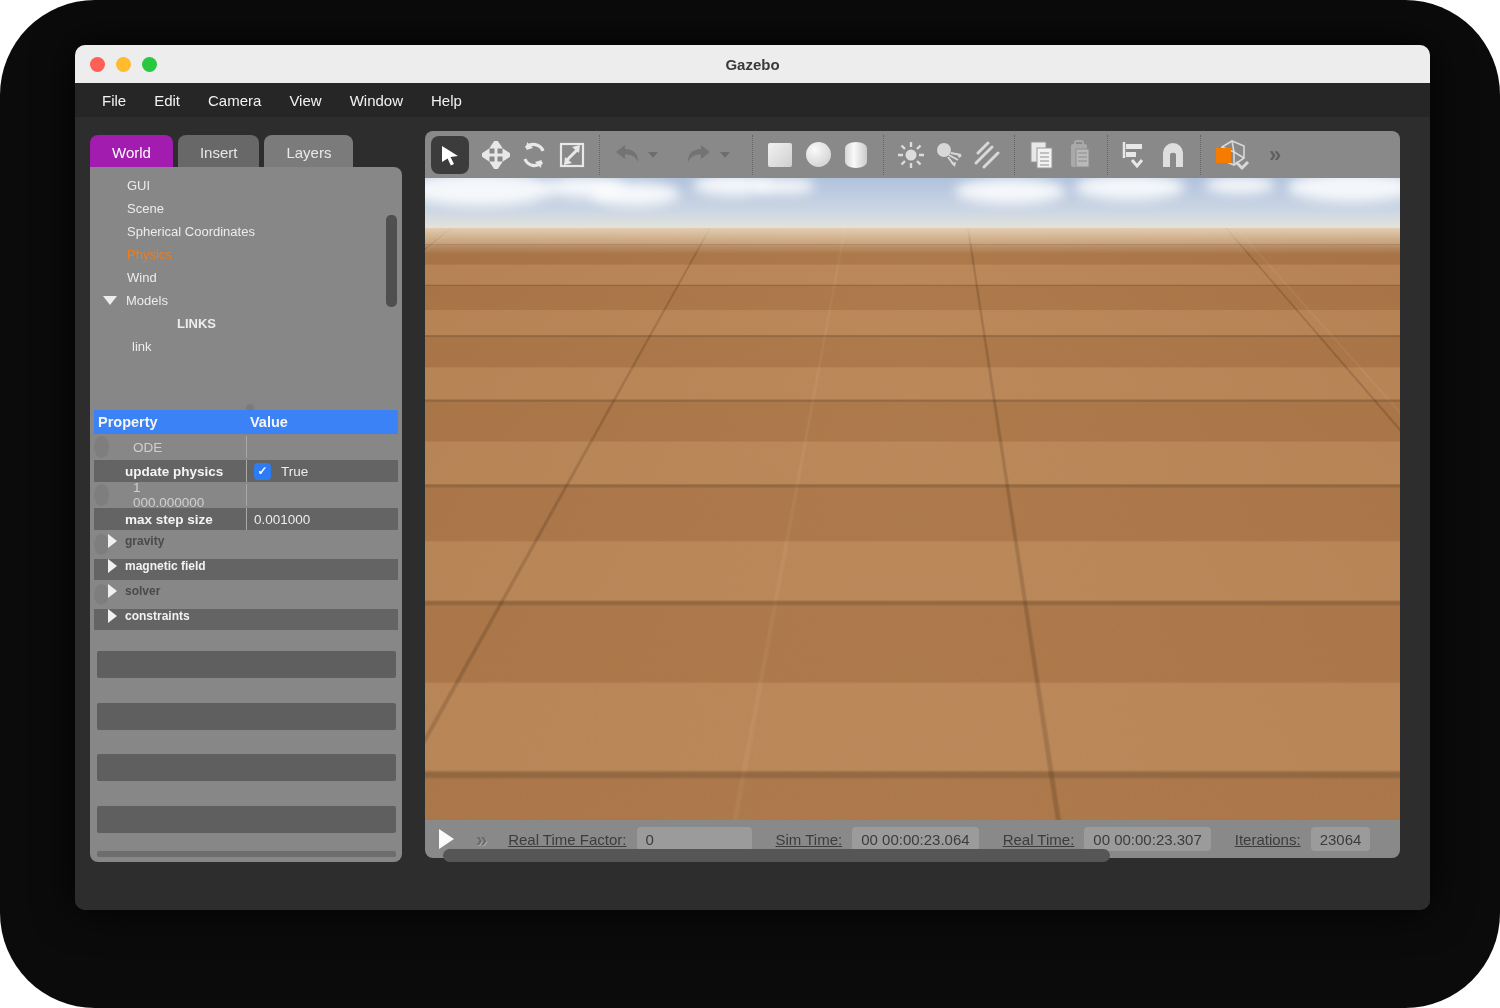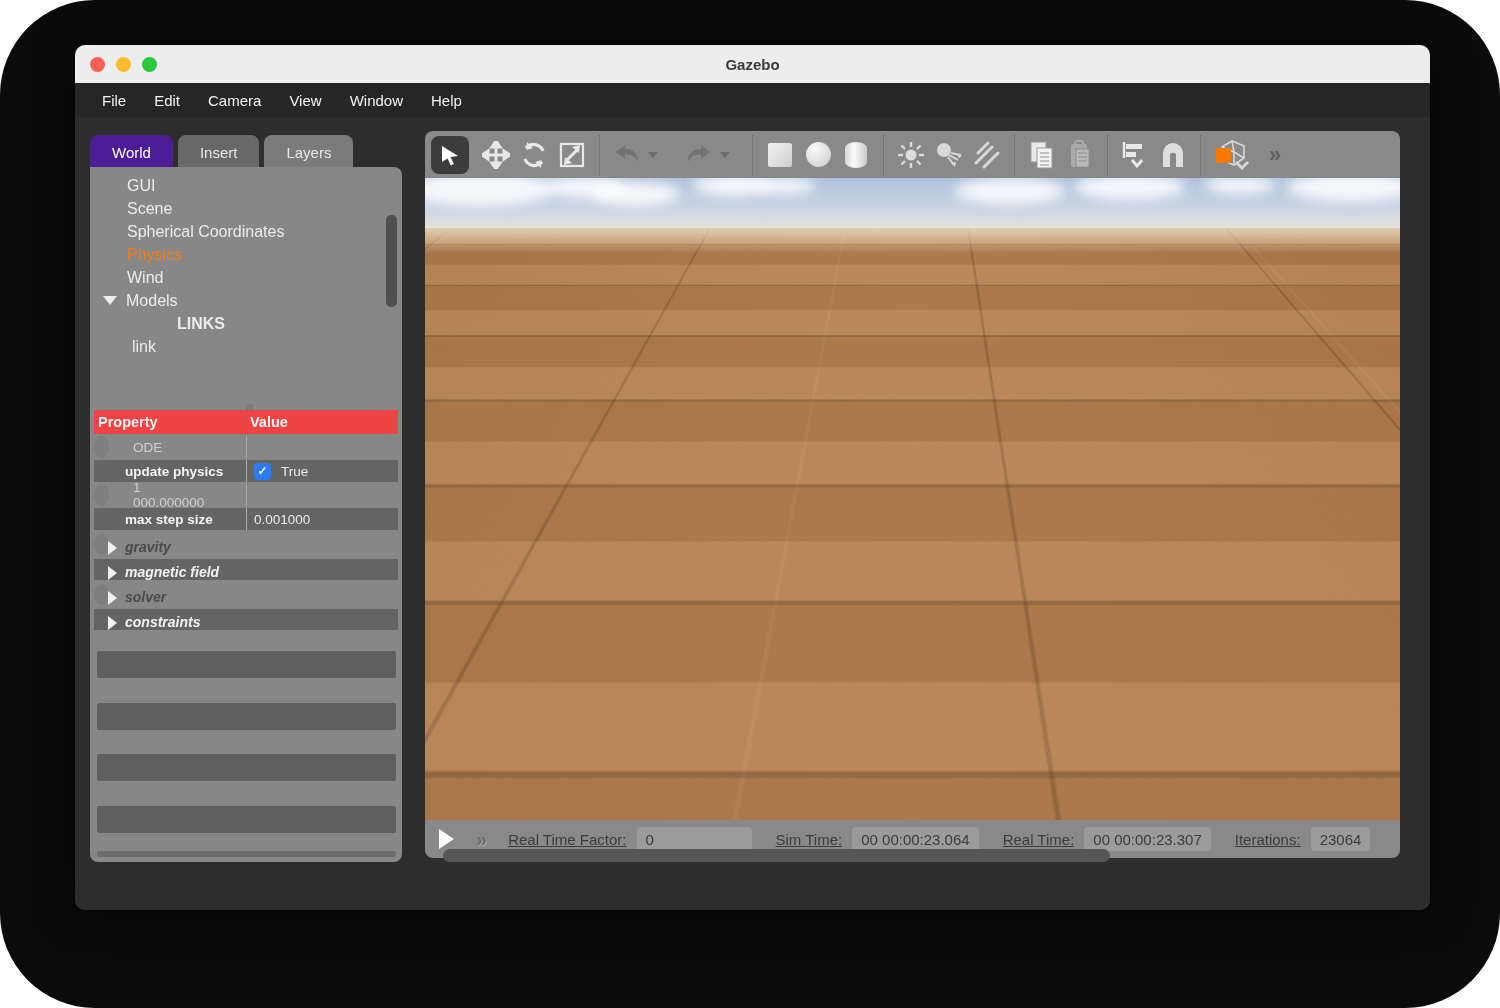--- a/index.html
+++ b/index.html
@@ -17,51 +17,51 @@
   .light.red{ background:#ff5f57; } .light.yellow{ background:#febc2e; } .light.green{ background:#28c840; }
   .wintitle { position:absolute; left:0; right:0; text-align:center; font-size:15px; font-weight:bold; color:#3a3a3a; }
   .menubar { height:34px; background:#262626; display:flex; align-items:center; gap:28px; padding-left:27px; }
   .menubar .mitem { color:#f2f2f2; font-size:15px; }
   .wbody { position:relative; height:793px; background:#2d2d2d; }
 
   
   .tabs { position:absolute; left:15px; top:18px; display:flex; gap:5px; }
   .tab { height:34px; padding:0 22px; display:flex; align-items:center; font-size:15px;
          color:#e8e8e8; border-radius:8px 8px 0 0; background:#6a6a6a; }
-  .tab.active { background:#4c1d95; color:#fcfcfc; }
+  .tab.active { background:#a21caf; color:#fcfcfc; }
   .tab.mid { background:#686868; }
   .tab.last { background:#7b7b7b; }
   .panel { position:absolute; left:15px; top:50px; width:312px; height:695px;
            background:#878787; border-radius:0 8px 8px 8px; }
   .tree { position:relative; padding-top:7px; }
-  .trow { height:23px; display:flex; align-items:center; font-size:16px; color:#ececec; position:relative; }
+  .trow { height:23px; display:flex; align-items:center; font-size:13px; color:#ececec; position:relative; }
   .trow .lbl { white-space:nowrap; }
   .trow.orange .lbl { color:#ef7d17; }
   .trow.boldrow .lbl { font-weight:bold; }
   .caret-d { width:0; height:0; border-left:7px solid transparent; border-right:7px solid transparent;
              border-top:9px solid #ececec; display:inline-block; margin-right:9px; }
   .tree-scroll { position:absolute; right:5px; top:48px; width:11px; height:92px; background:#4f4f4f; border-radius:5px; }
   .split-dot { position:absolute; left:50%; top:237px; width:8px; height:8px; border-radius:50%; background:#7b7b7b; }
 
   
   .ptable { position:absolute; left:4px; top:243px; width:304px; }
-  .phead { display:flex; background:#ef4444; height:24px; align-items:center; }
+  .phead { display:flex; background:#3b82f6; height:24px; align-items:center; }
   .phead div { font-size:14.5px; font-weight:bold; color:#f5f5f5; }
   .phead .c1 { width:152px; padding-left:4px; } .phead .c2 { padding-left:4px; }
   .prow { display:flex; height:22px; align-items:center; margin-top:2px; position:relative; }
   .prow .c1 { width:152px; padding-left:31px; font-size:13.5px; font-weight:bold; white-space:nowrap;
               overflow:hidden; text-overflow:ellipsis; }
   .prow .c2 { flex:1; padding-left:8px; font-size:13.5px; display:flex; align-items:center; gap:10px; }
   .prow.light { background:#7e7e7e; } .prow.dark { background:#646464; }
   .prow.light .c1 { color:#4a4a4a; } .prow.light .c2 { color:#cfcfcf; }
   .prow.dark  .c1 { color:#f4f4f4; } .prow.dark  .c2 { color:#ececec; }
   .prow .vline { position:absolute; left:152px; top:0; bottom:0; width:1px; background:#a8a8a8; }
   .checkbox { width:17px; height:17px; border-radius:4px; background:#2e7bf6; display:flex;
               align-items:center; justify-content:center; color:#fff; font-size:12px; font-weight:bold; }
-  .grow { display:flex; height:21px; align-items:flex-end; margin-top:4px; font-size:14px; font-weight:bold;font-style:italic; }
+  .grow { display:flex; height:21px; align-items:flex-start; margin-top:4px; font-size:12px; font-weight:bold; }
   .grow.light { background:#7e7e7e; color:#4a4a4a; } .grow.dark { background:#646464; color:#f2f2f2; }
   .caret-r { width:0; height:0; border-top:7px solid transparent; border-bottom:7px solid transparent;
              border-left:9px solid #f0f0f0; display:inline-block; margin:0 8px 0 14px; }
   .ebar { position:absolute; left:7px; width:299px; height:27px; background:#5f5f5f; border-radius:2px; }
   .ebar.thin { height:6px; background:#6d6d6d; }
 
   
   .vcol { position:absolute; left:350px; top:14px; width:975px; }
   .toolbar { height:47px; background:#898989; border-radius:8px 8px 0 0; display:flex; align-items:center; }
   .tbtn { width:38px; height:38px; display:flex; align-items:center; justify-content:center; flex:0 0 auto; }

